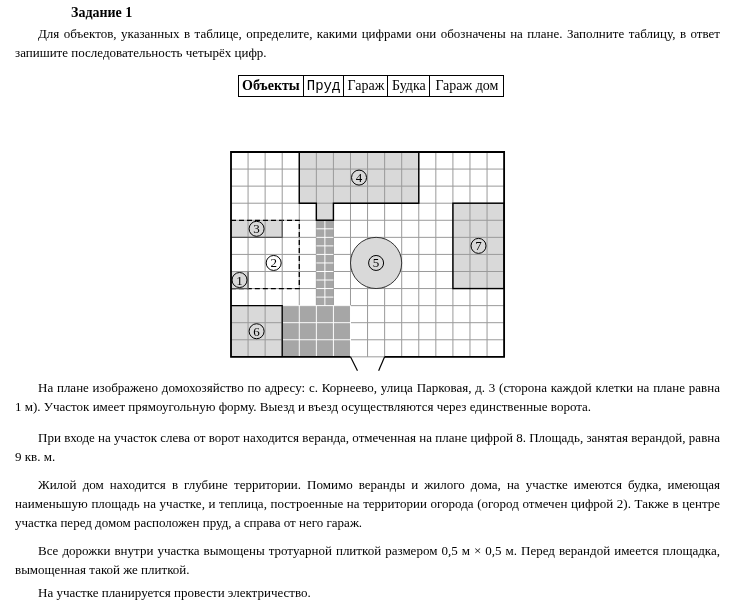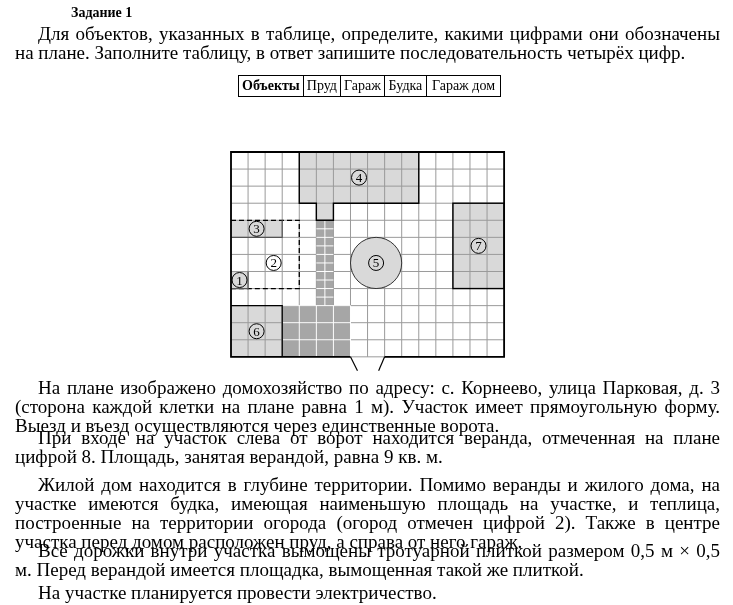--- a/index.html
+++ b/index.html
@@ -1,30 +1,30 @@
 <!DOCTYPE html>
 <html><head>
 <meta charset="utf-8">
 <style>
   html, body { margin:0; padding:0; background:#ffffff; }
   body { width:733px; height:605px; position:relative; overflow:hidden;
          font-family:"Liberation Serif", serif; color:#000; }
   .title { position:absolute; left:27px; top:5px; font-size:14px; font-weight:bold;margin-left:44px; }
-  .para { position:absolute; left:15px; width:705px; font-size:19px; line-height:19px;
+  .para { position:absolute; left:15px; width:705px; font-size:13px; line-height:19px;
           text-align:justify; text-indent:23px; margin:0; }
   .p0 { top:24px; }
   .p1 { top:378px; }
   .p2 { top:428px; }
   .p3 { top:475px; }
   .p4 { top:541px; }
   .p5 { top:583px; }
   table.ans { position:absolute; left:238px; top:75px; border-collapse:collapse; font-size:14px; }
   table.ans td { border:1px solid #000; height:20px; padding:0 3px; text-align:center; white-space:nowrap; }
   table.ans td.hdr { font-weight:bold; }
-  table.ans td.c1 { width:30px; } table.ans td.c2 { width:37px; }
+  table.ans td.c1 { width:30px;font-family:Liberation Mono, monospace; } table.ans td.c2 { width:37px; }
   table.ans td.c3 { width:35px; } table.ans td.c4 { width:67px; }
   #plan { position:absolute; left:0; top:0; }
 </style>
 </head>
 <body>
 
 <div class="title">Задание 1</div>
 <p class="para p0">Для объектов, указанных в таблице, определите, какими цифрами они обозначены на плане. Заполните таблицу, в ответ запишите последовательность четырёх цифр.</p>
 
 <table class="ans">

